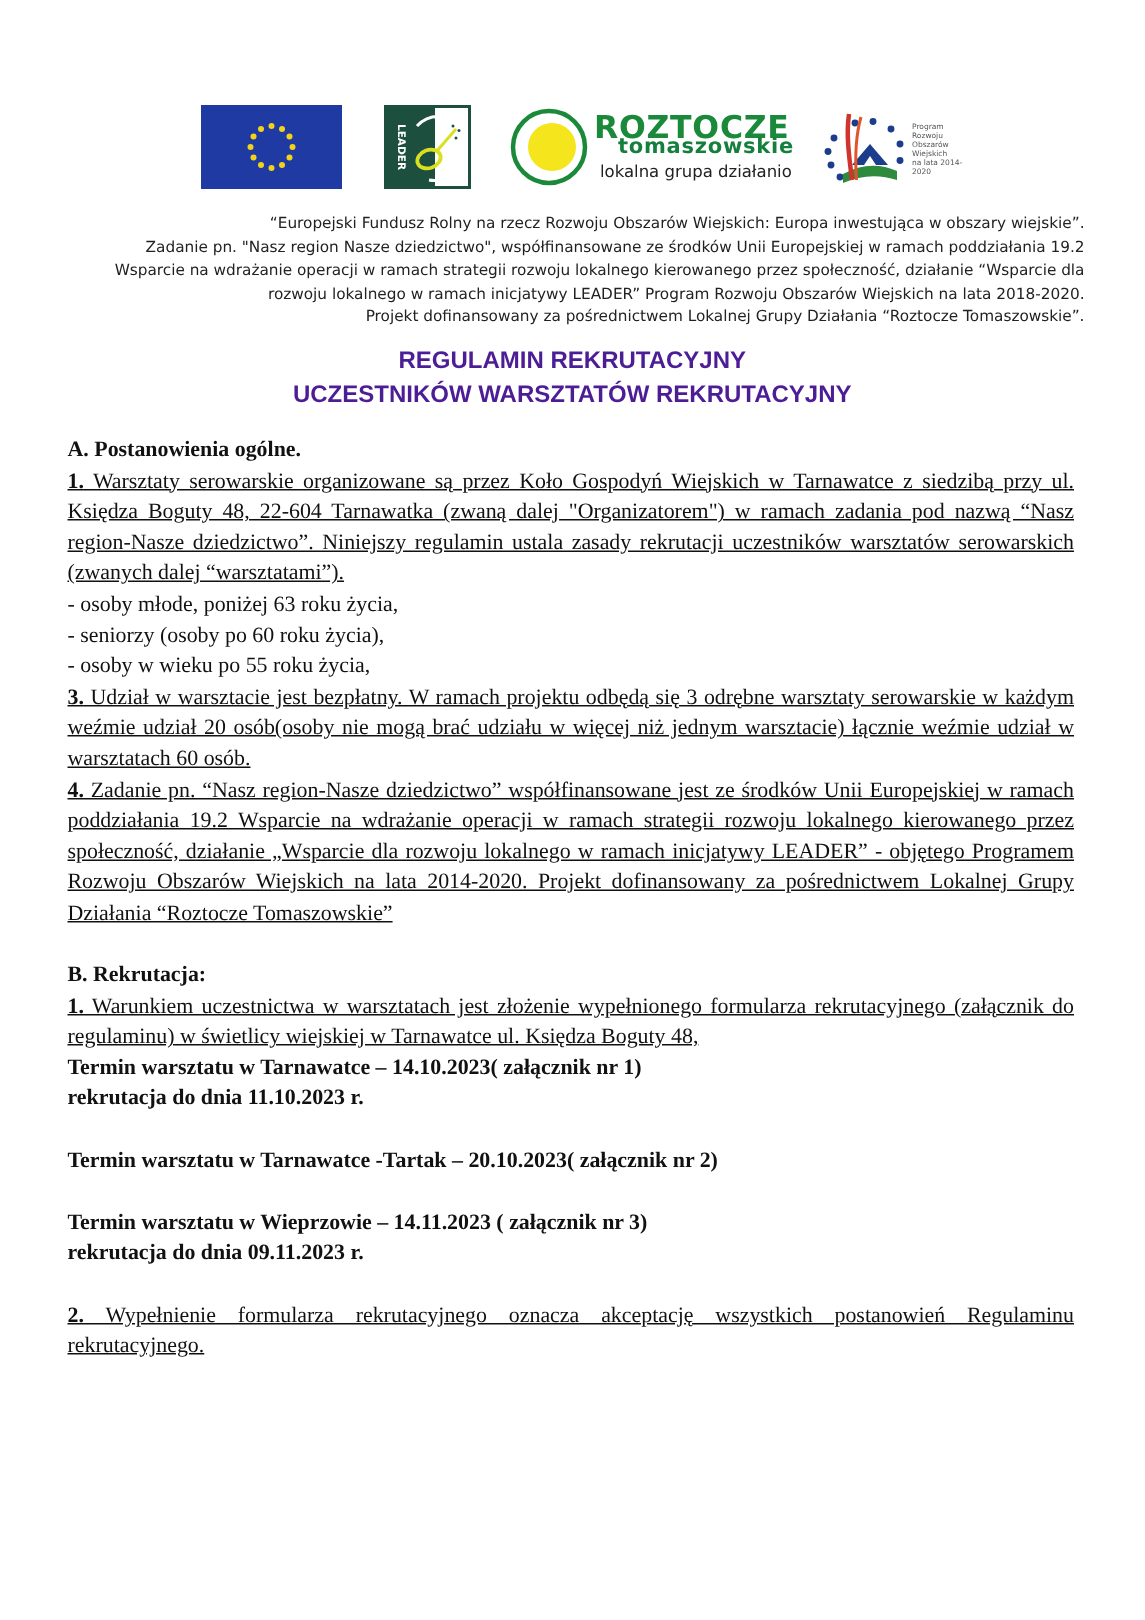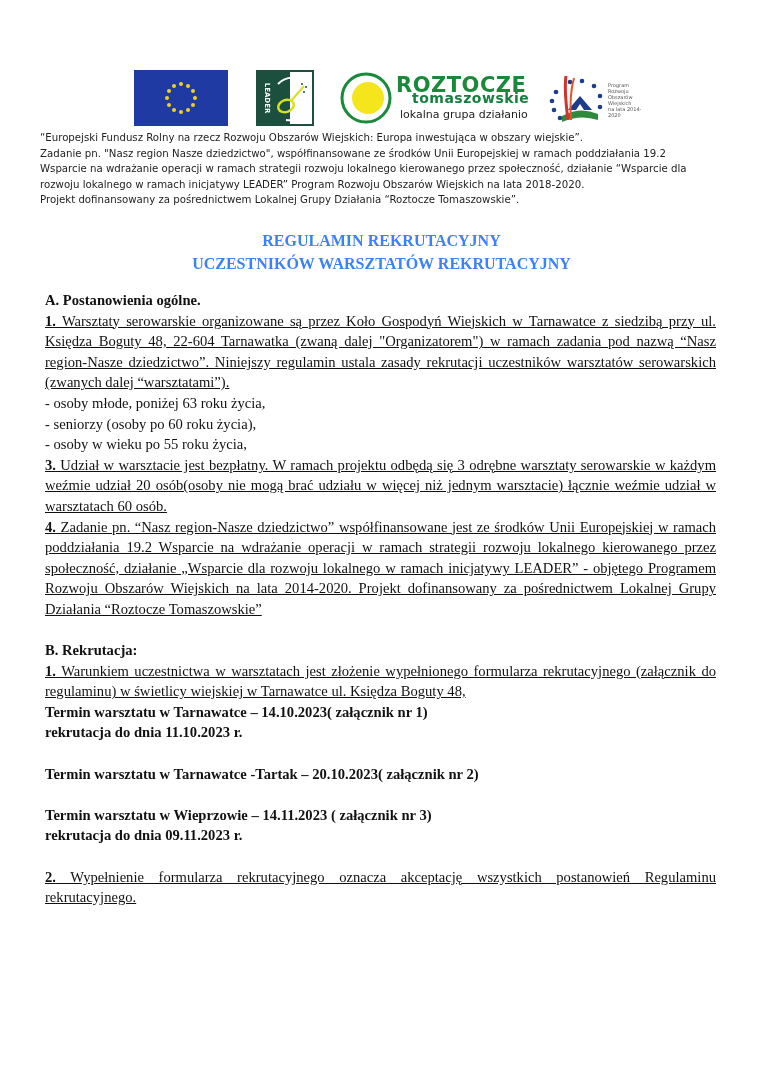--- a/index.html
+++ b/index.html
@@ -17,25 +17,25 @@
   .roztocze { left: 206px; width: 190px; height: 56px; }
   .roztocze svg { position: absolute; left: 0; top: 2px; width: 52px; height: 52px; }
   .rz-title { position: absolute; left: 56px; top: 4px; font-family: "DejaVu Sans", sans-serif; font-weight: bold; font-size: 21px; color: #1a8a3a; letter-spacing: 0.5px; line-height: 22px; }
   .rz-sub { position: absolute; left: 72px; top: 20px; font-family: "DejaVu Sans", sans-serif; font-weight: bold; font-size: 14px; color: #15803d; letter-spacing: 0.5px; line-height: 16px; }
   .rz-tag { position: absolute; left: 60px; top: 38px; font-family: "DejaVu Sans", sans-serif; font-size: 11px; color: #222; line-height: 13px; }
   .prow { left: 408px; width: 102px; height: 56px; }
   .prow svg { position: absolute; left: 0; top: 0; width: 64px; height: 56px; }
   .prow-text { position: absolute; left: 66px; top: 12px; font-family: "DejaVu Sans", sans-serif; font-size: 5px; line-height: 6px; color: #555; }
 
   
-  .funding { position: absolute; top: 130px; left: 40px; width: 683px; text-align: left; font-family: "DejaVu Sans", sans-serif; font-size: 10.2px; line-height: 15.5px; color: #222; }
+  .funding { position: absolute; top: 142px; left: 40px; width: 683px; text-align: right; font-family: "DejaVu Sans", sans-serif; font-size: 10.2px; line-height: 15.5px; color: #222; }
   .funding div { white-space: nowrap; }
 
   
-  .title { position: absolute; top: 229px; left: 0; width: 763px; text-align: center; font-family: Liberation Serif, serif; font-weight: bold; font-size: 16px; line-height: 23px; color: #3b82f6; }
+  .title { position: absolute; top: 229px; left: 0; width: 763px; text-align: center; font-family: Liberation Sans, sans-serif; font-weight: bold; font-size: 16px; line-height: 23px; color: #4c1d95; }
 
   
   .body { position: absolute; left: 45px; top: 290px; width: 671px; font-family: "Liberation Serif", serif; font-size: 14.6px; line-height: 20.6px; color: #111; }
   .body p { margin: 0; }
   .just { text-align: justify; text-align-last: left; text-decoration: underline; }
   .h { font-weight: bold; }
   .gap { height: 20.6px; }
   .bold { font-weight: bold; }
   .line { white-space: nowrap; }
 </style>

